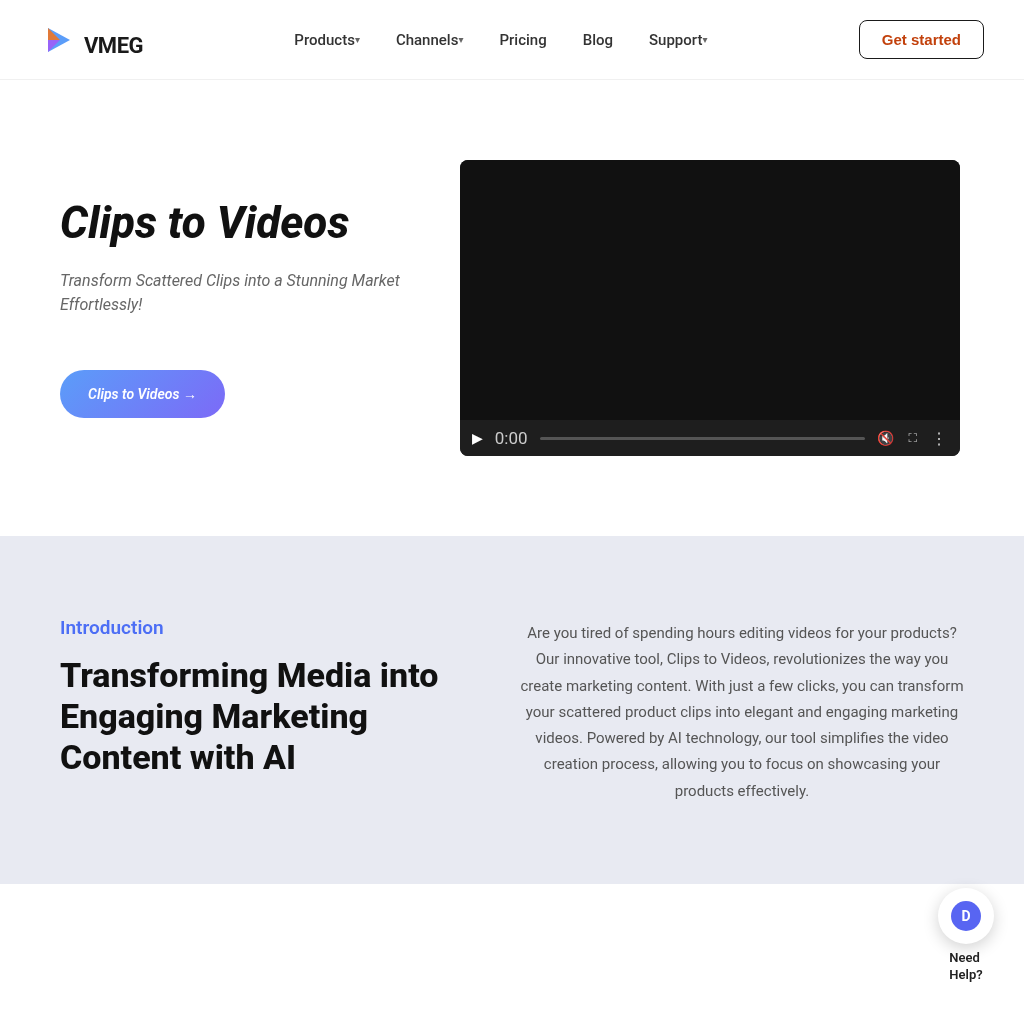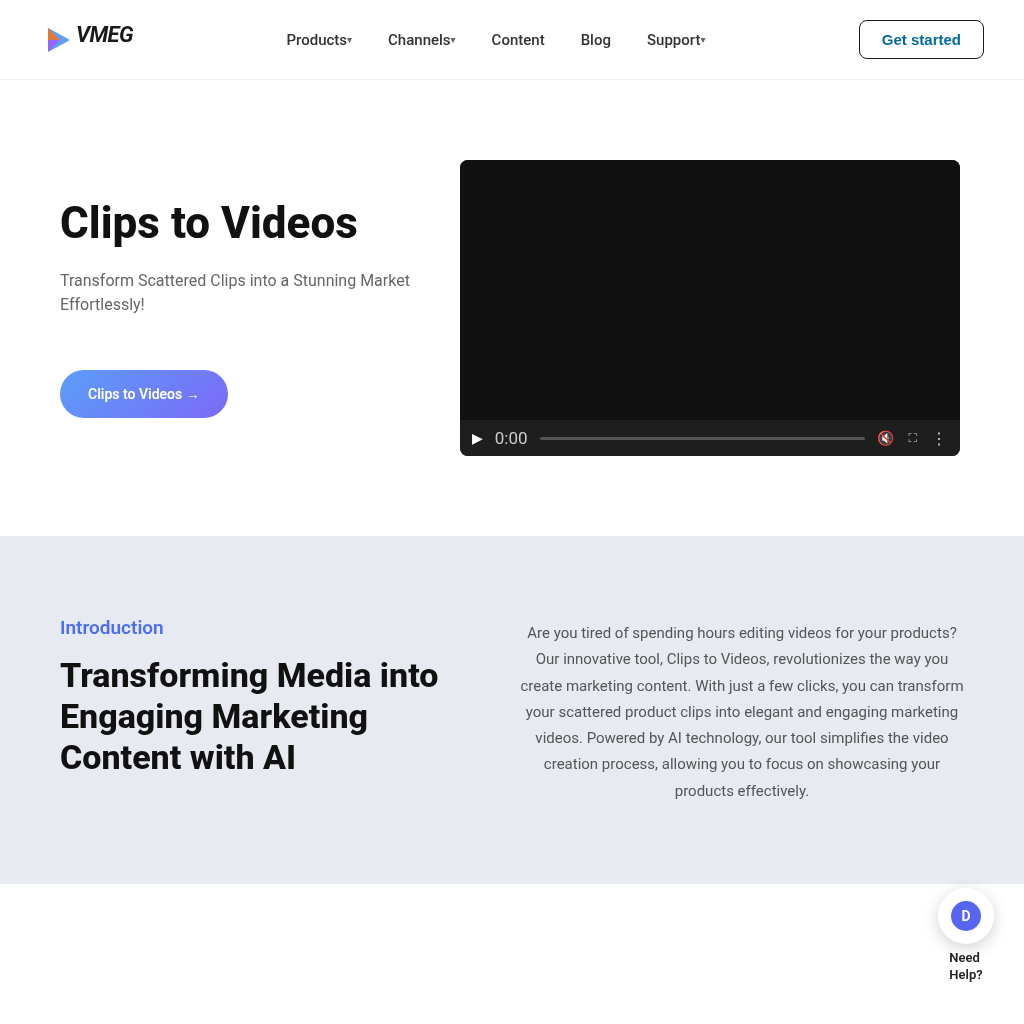--- a/index.html
+++ b/index.html
@@ -13,23 +13,22 @@
       padding: 0 40px;
       height: 80px;
       border-bottom: 1px solid #f0f0f0;
       background: #fff;
       position: sticky;
       top: 0;
       z-index: 100;
     }
     .nav-logo {
       display: flex;
-      align-items: flex-start;
-      gap: 0;
-      font-style: italic;
+      align-items: flex-end;
+      gap: 8px;
     }
     .nav-logo-icon {
       width: 36px;
       height: 36px;
     }
     .nav-logo-text {
       font-size: 22px;
       font-weight: 700;
       color: #1a1a1a;
       letter-spacing: -0.5px;
@@ -55,35 +54,36 @@
       color: #666;
     }
     .btn-get-started {
       background: #fff;
       border: 1.5px solid #1a1a1a;
       border-radius: 8px;
       padding: 10px 22px;
       font-size: 15px;
       font-weight: 600;
       cursor: pointer;
-      color: #0369a1;
+      color: #c2410c;
     }
 
     
     .hero {
       display: flex;
       align-items: center;
       justify-content: space-between;
       padding: 80px 60px 80px 60px;
       max-width: 1024px;
       margin: 0 auto;
     }
     .hero-left {
       flex: 0 0 360px;
       max-width: 360px;
+      font-style: italic;
     }
     .hero-title {
       font-size: 44px;
       font-weight: 800;
       line-height: 1.15;
       color: #111;
       margin-bottom: 20px;
     }
     .hero-subtitle {
       font-size: 16px;
@@ -251,21 +251,21 @@
       </a>
     </li>
     <li>
       <a href="#">
         <span>Channels</span>
         <span class="chevron">▾</span>
       </a>
     </li>
     <li>
       <a href="#">
-        <span>Content</span>
+        <span>Pricing</span>
       </a>
     </li>
     <li>
       <a href="#">
         <span>Blog</span>
       </a>
     </li>
     <li>
       <a href="#">
         <span>Support</span>

